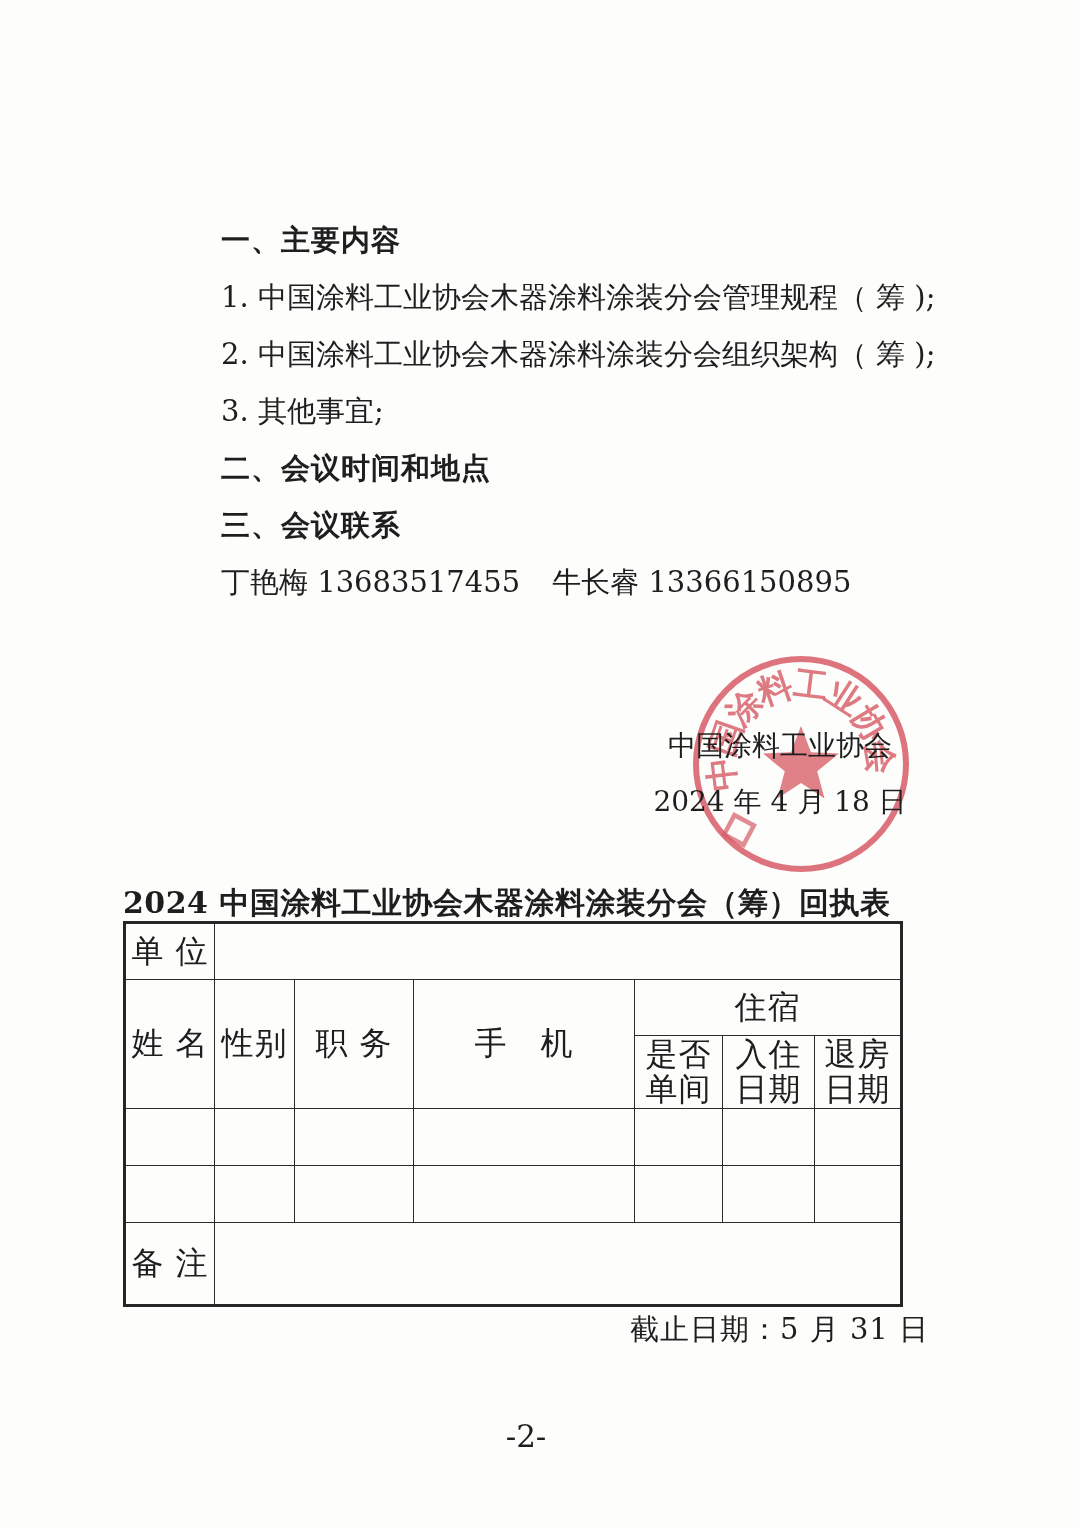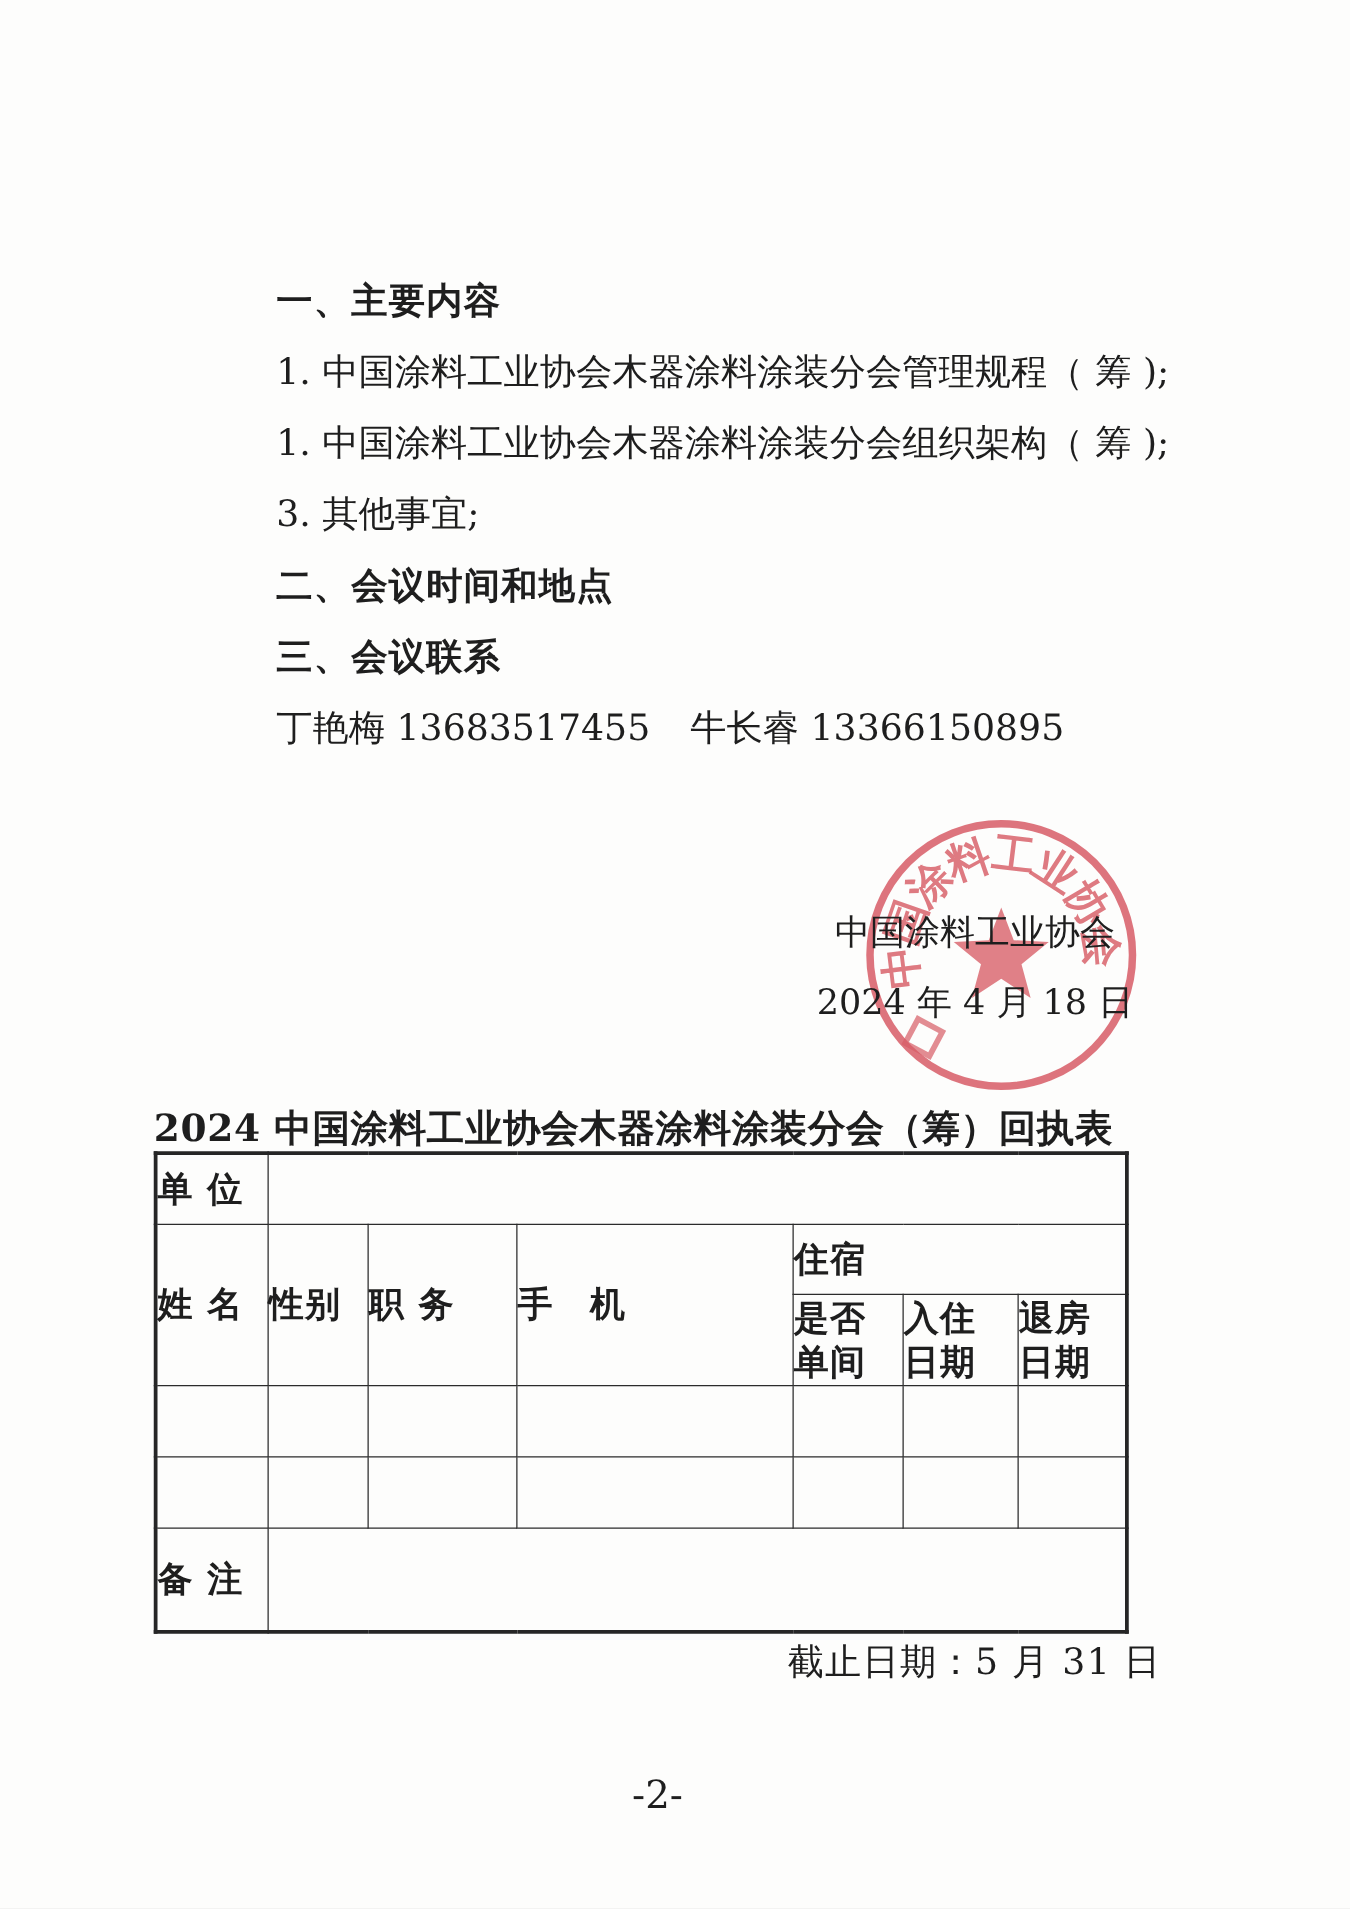--- a/index.html
+++ b/index.html
@@ -41,22 +41,22 @@
     text-align:left;font-size:30px;font-weight:600;
     letter-spacing:.5px;white-space:nowrap;
   }
   table.rt{
     position:absolute;left:123px;top:921px;
     width:777px;border-collapse:collapse;table-layout:fixed;
     border:3px solid #262626;
   }
   table.rt td{
     border:1.6px solid #2b2b2b;
-    padding:0;vertical-align:middle;
-    font-size:28px;color:#1e1e1e;font-weight:bold;
+    padding:0;text-align:center;vertical-align:middle;
+    font-size:32px;color:#1e1e1e;
   }
   tr.r-unit{height:57px;}
   tr.r-head1{height:56px;}
   tr.r-head2{height:73px;}
   tr.r-data{height:57px;}
   tr.r-remarks{height:83px;}
   td.two{white-space:pre-line;line-height:35px;}
   td.lab{letter-spacing:1px;}
   .deadline{
     position:absolute;left:630px;top:1310px;
@@ -69,21 +69,21 @@
   }
 </style>
 </head>
 <body>
 
 <div class="page">
 
   <div class="body-text">
     <p class="line heading">一、主要内容</p>
     <p class="line">1. 中国涂料工业协会木器涂料涂装分会管理规程（ 筹 );</p>
-    <p class="line">1. 中国涂料工业协会木器涂料涂装分会组织架构（ 筹 );</p>
+    <p class="line">2. 中国涂料工业协会木器涂料涂装分会组织架构（ 筹 );</p>
     <p class="line">3. 其他事宜;</p>
     <p class="line heading">二、会议时间和地点</p>
     <p class="line heading">三、会议联系</p>
     <p class="line">
         <span>丁艳梅 13683517455</span>
         <span class="gap-48">牛长睿 13366150895</span>
       </p>
   </div>
 
   <div class="signature">

